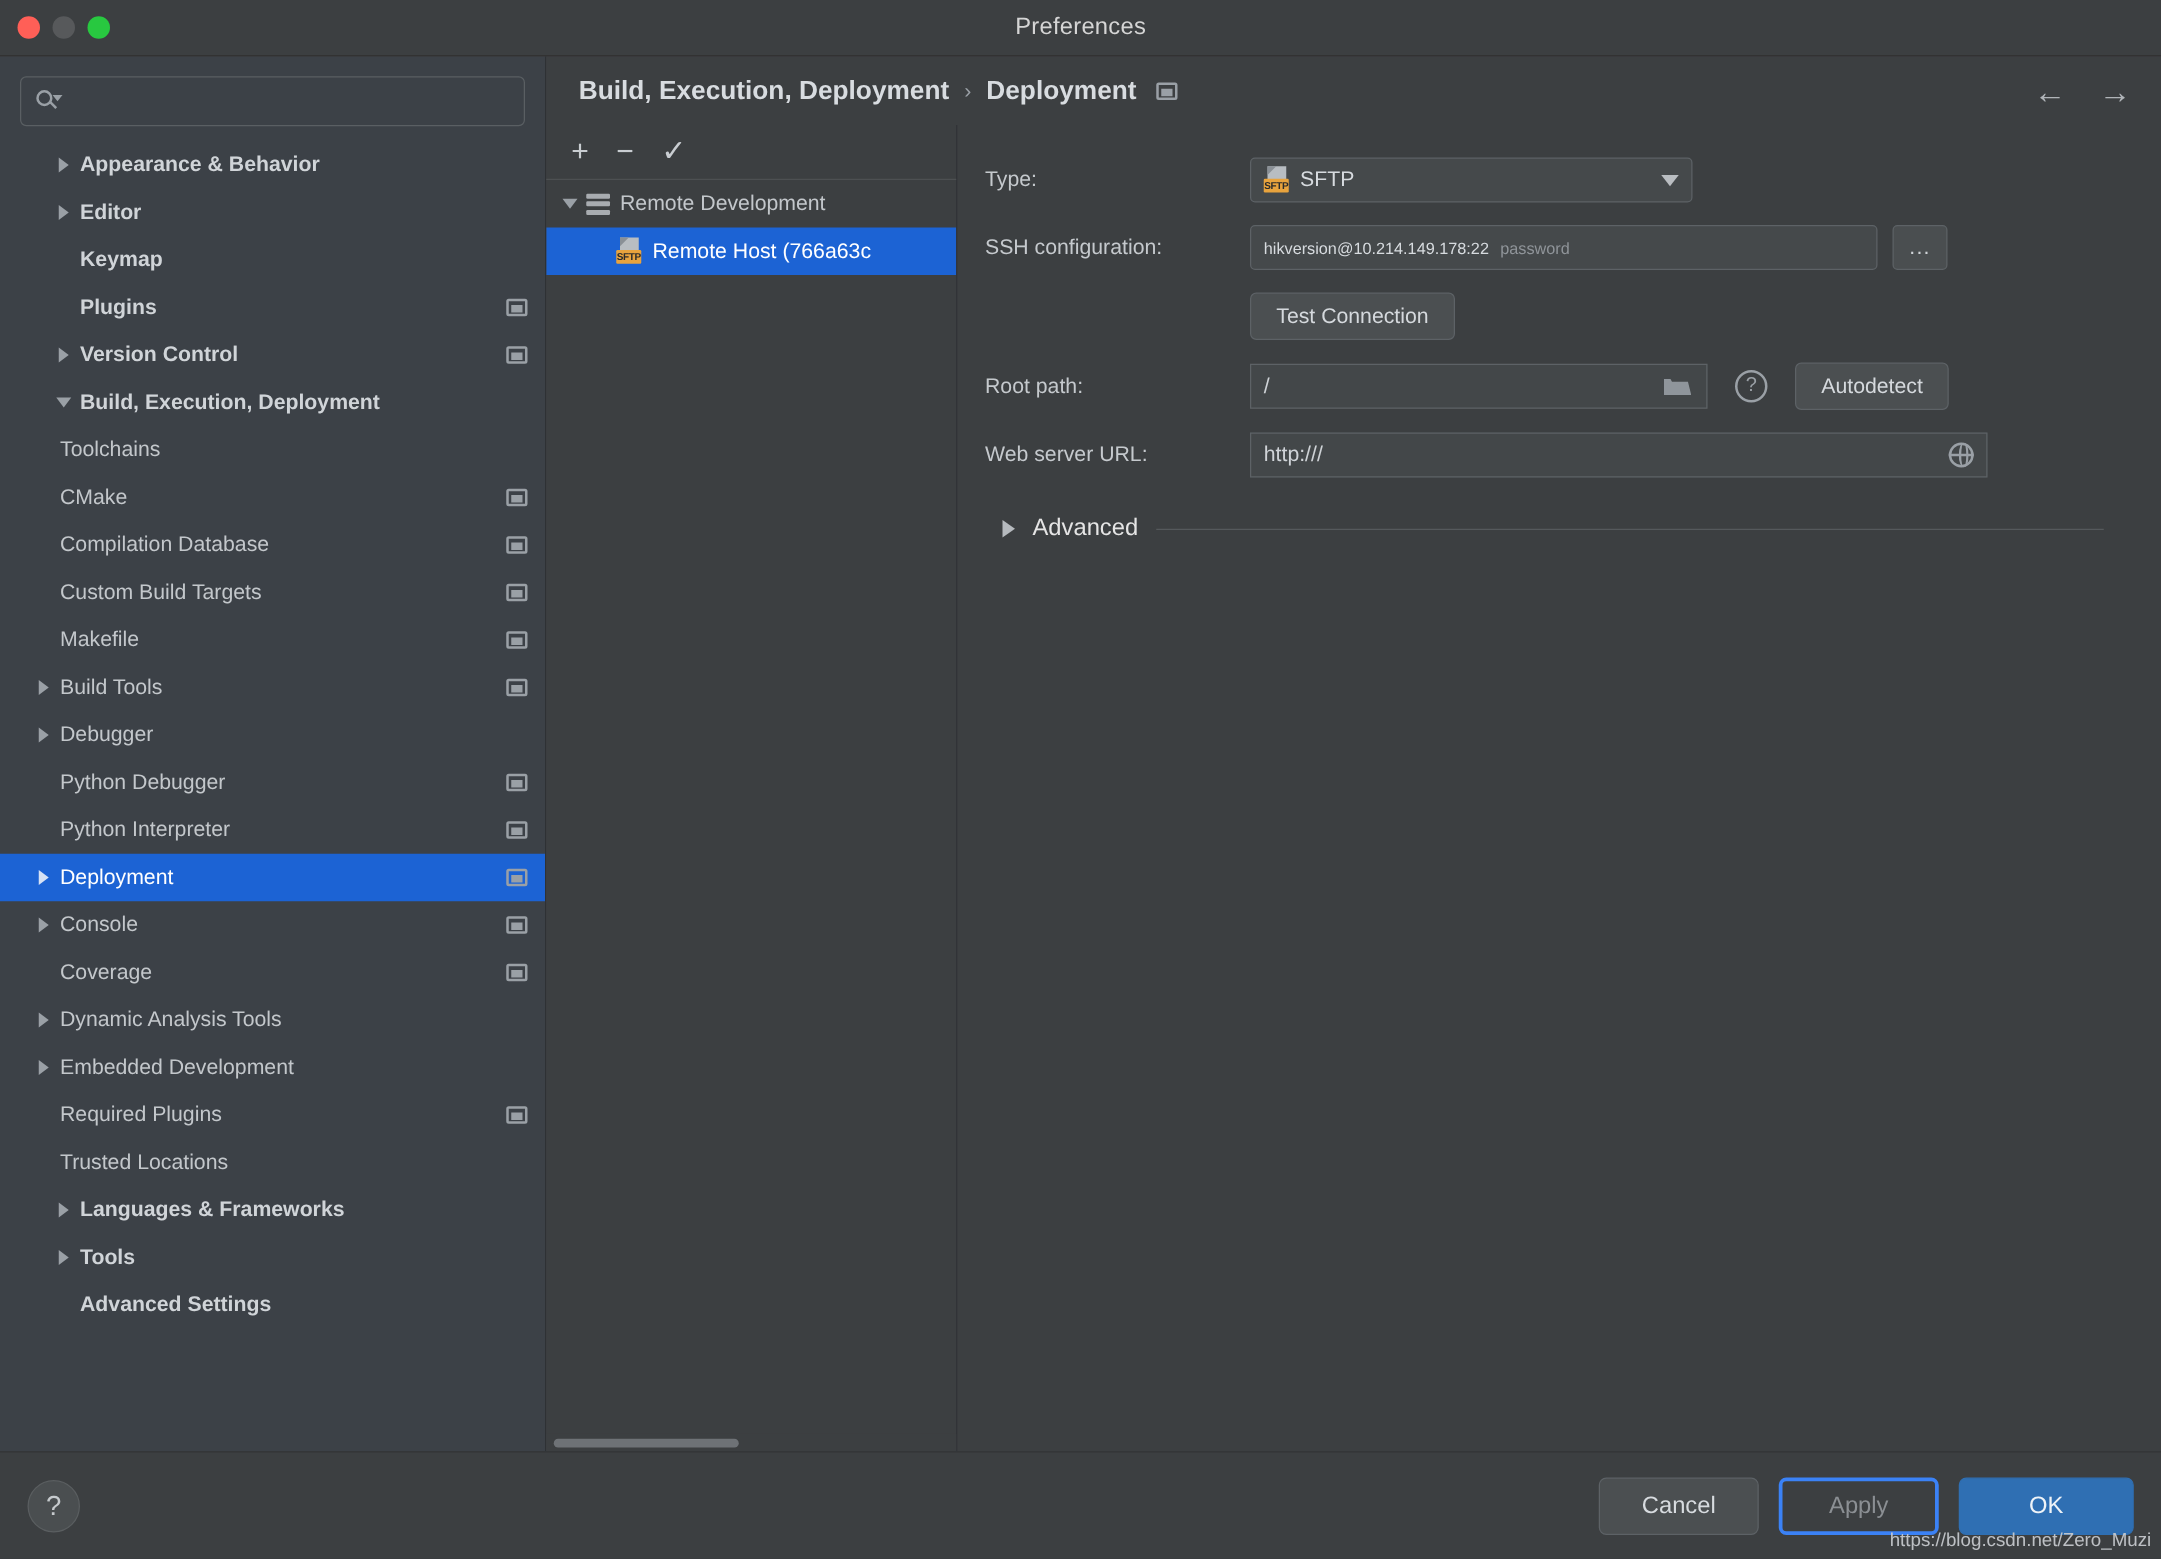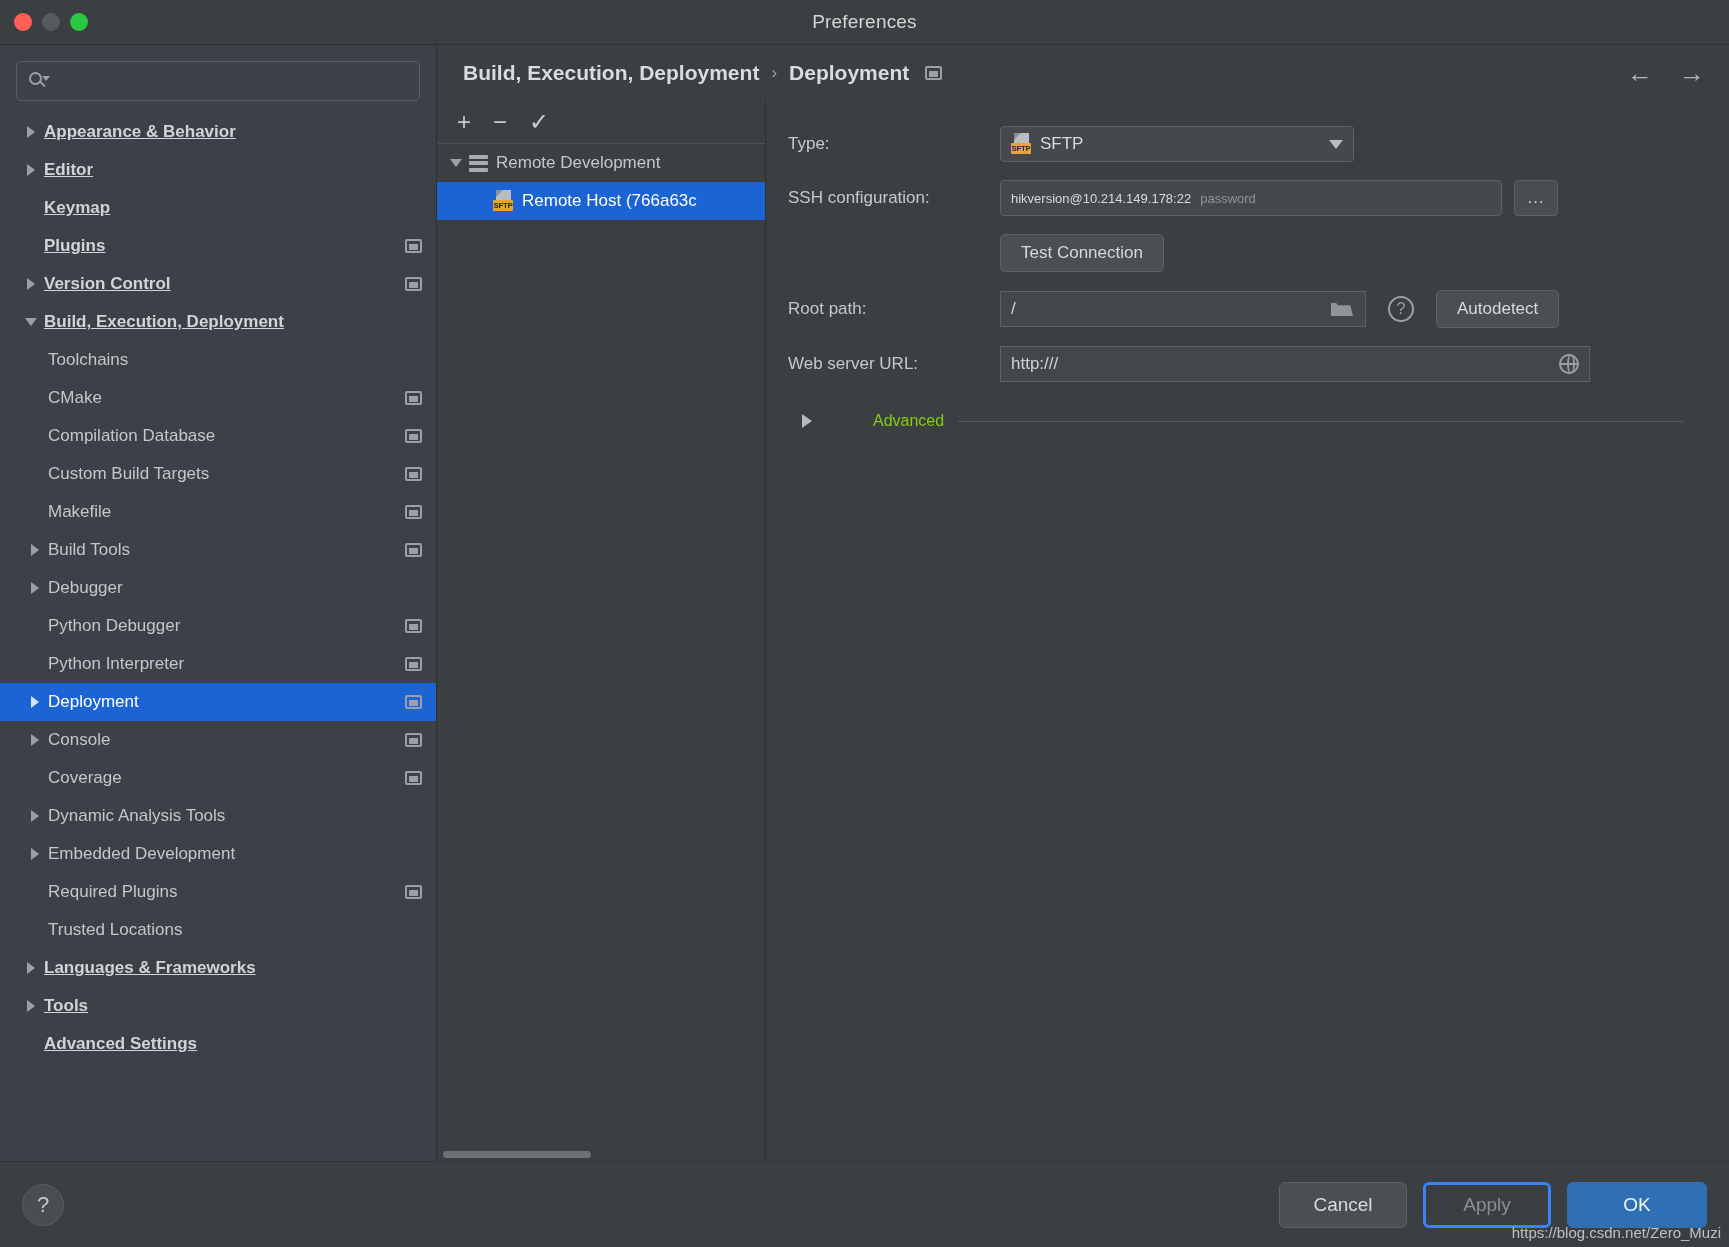--- a/index.html
+++ b/index.html
@@ -96,21 +96,21 @@
     width: 17px; height: 14px; flex: 0 0 17px;
     border: 2px solid #9aa0a6; border-radius: 2px;
     position: relative; margin-left: 8px;
   }
   .proj-badge::after {
     content: ''; position: absolute; left: 2px; top: 3px; right: 2px; bottom: 1px;
     background: #9aa0a6;
   }
 
   
-  .ind0 { padding-left: 18px; text-decoration: underline; }
+  .ind0 { padding-left: 38px; }
   .ind1 { padding-left: 48px; }
   .ind1 .arrow-slot { margin-left: -26px; }
 
   
   .rightpane { flex: 1; display: flex; flex-direction: column; min-width: 0; }
   .crumbbar {
     height: 55px; flex: 0 0 55px;
     display: flex; align-items: center;
     padding: 0 24px 0 26px;
     background: #3c3f41;
@@ -270,21 +270,21 @@
   }
 
   .advanced {
     display: flex; align-items: center; gap: 14px;
     margin-top: 30px; padding-left: 14px;
   }
   .adv-arrow {
     width: 0; height: 0; border-top: 7px solid transparent;
     border-bottom: 7px solid transparent; border-left: 10px solid #b6babe;
   }
-  .adv-label { color: #84cc16; font-size: 16px; margin-left: 47px; }
+  .adv-label { color: #e5e5e5; font-size: 19px; }
   .adv-line { flex: 1; height: 1px; background: #55595c; margin-right: 18px; }
 
   
   .footer {
     height: 86px; flex: 0 0 86px;
     background: #3c3f41; border-top: 1px solid #323436;
     display: flex; align-items: center; padding: 0 22px;
     position: relative;
   }
   .help-round {

